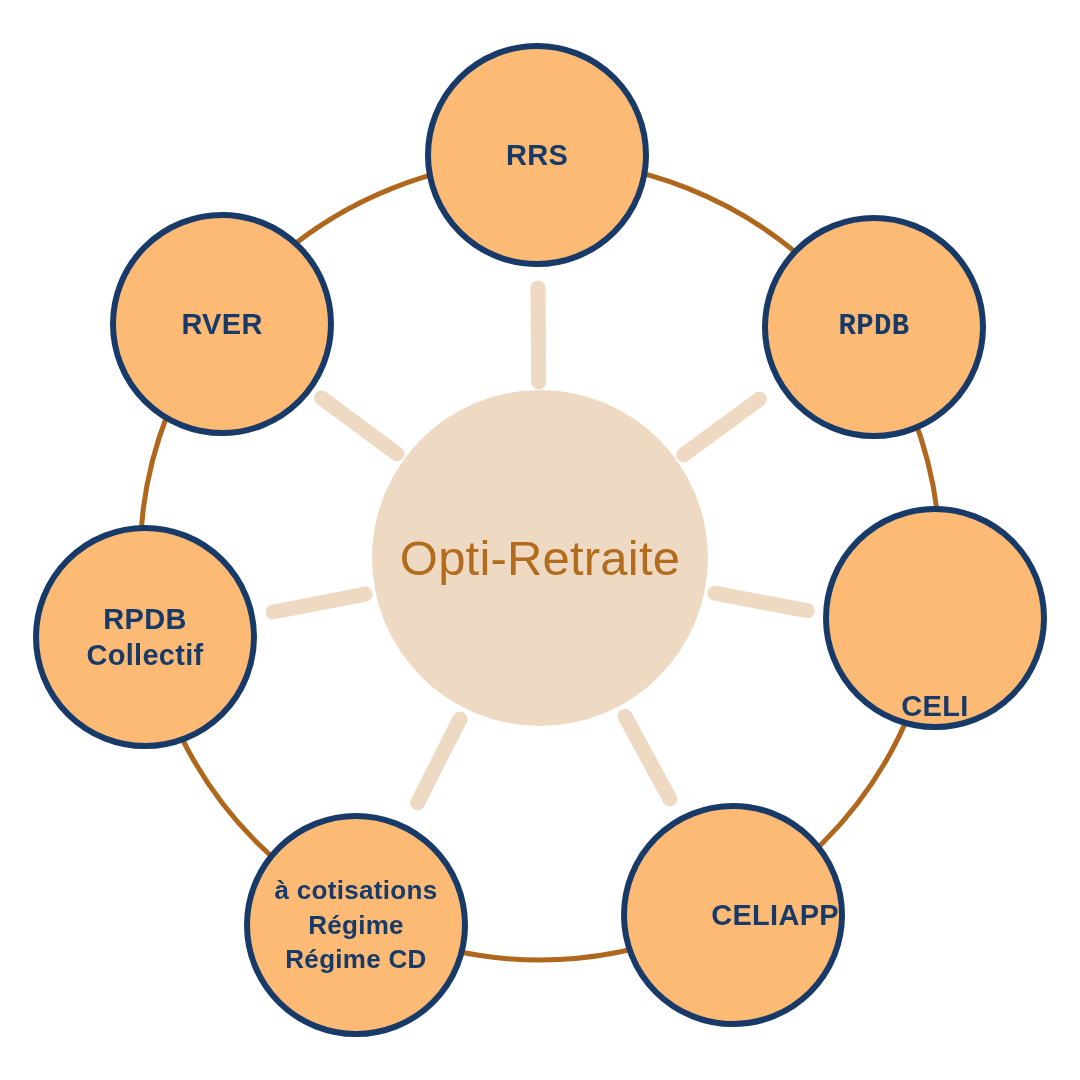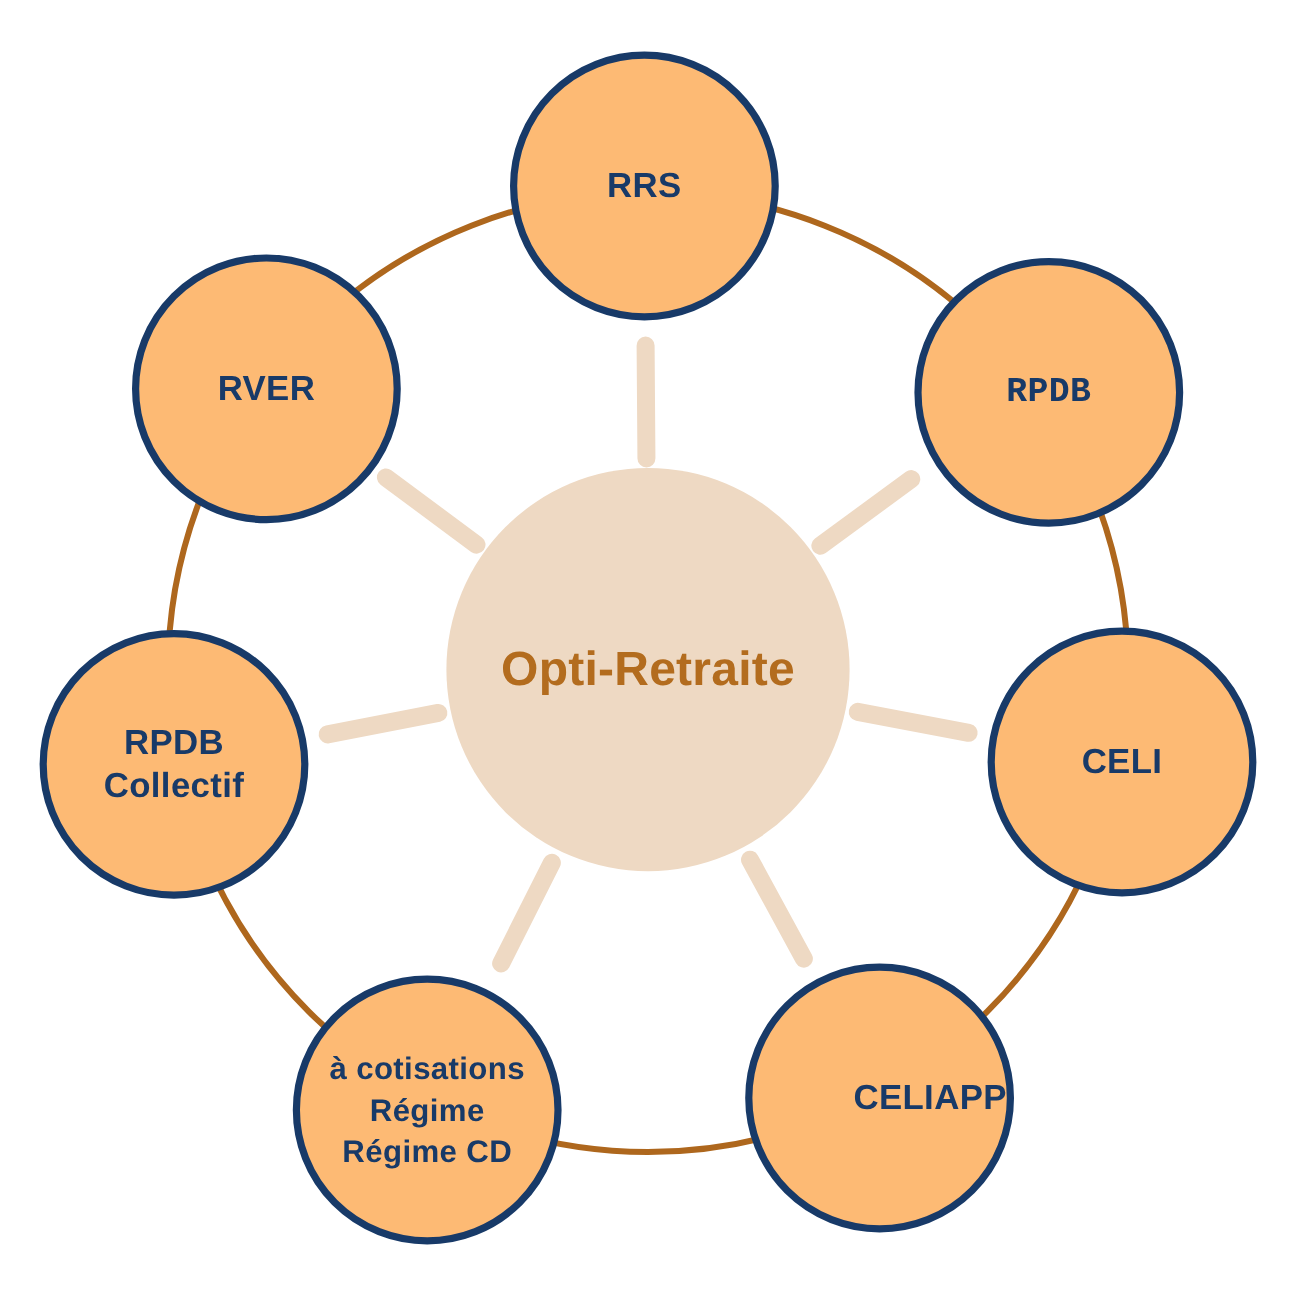--- a/index.html
+++ b/index.html
@@ -63,22 +63,22 @@
   .hub-label {
     position: absolute;
     left: 372px;
     top: 390px;
     width: 336px;
     height: 336px;
     display: flex;
     align-items: center;
     justify-content: center;
     color: var(--orange-text, #b36c1e);
-    font-weight: 700;
-    font-size: 40px;
+    font-weight: 400;
+    font-size: 49px;
     letter-spacing: 0.2px;
   }
 </style>
 </head>
 <body>
 
 <div class="canvas">
 
   <svg class="connectors" viewBox="0 0 1080 1080">
     <circle class="ring" cx="540" cy="560" r="400"></circle>
@@ -101,21 +101,21 @@
       <span class="line">RRS</span>
     </div>
   </div>
 
   <div class="node" style="left:762px; top:215px;font-family:Liberation Mono, monospace;">
     <div class="node-label">
       <span class="line">RPDB</span>
     </div>
   </div>
 
-  <div class="node" style="left:823px; top:523px;">
+  <div class="node" style="left:823px; top:506px;align-items:flex-end;">
     <div class="node-label">
       <span class="line">CELI</span>
     </div>
   </div>
 
   <div class="node" style="left:621px; top:803px;justify-content:flex-end;">
     <div class="node-label">
       <span class="line">CELIAPP</span>
     </div>
   </div>

